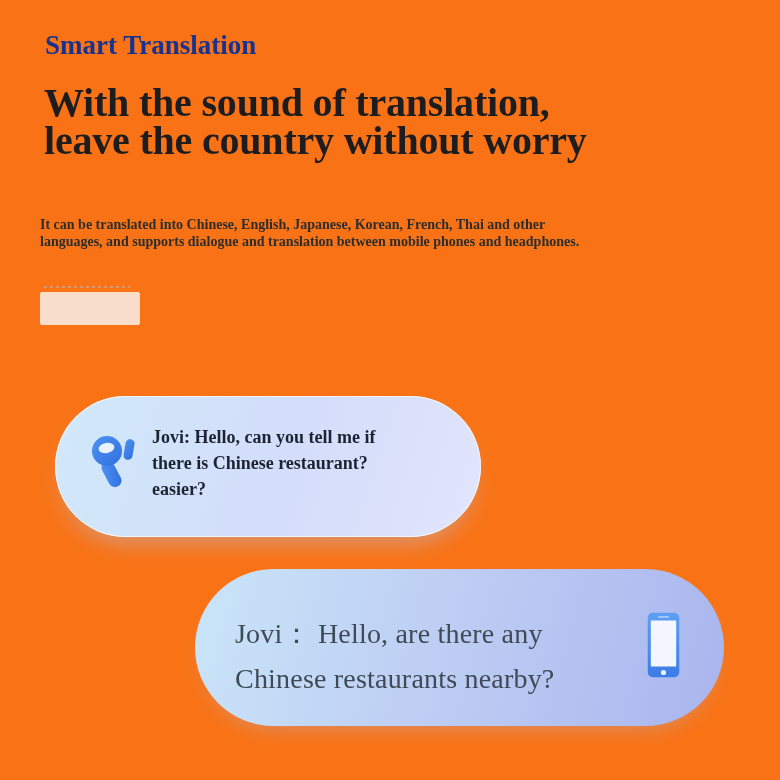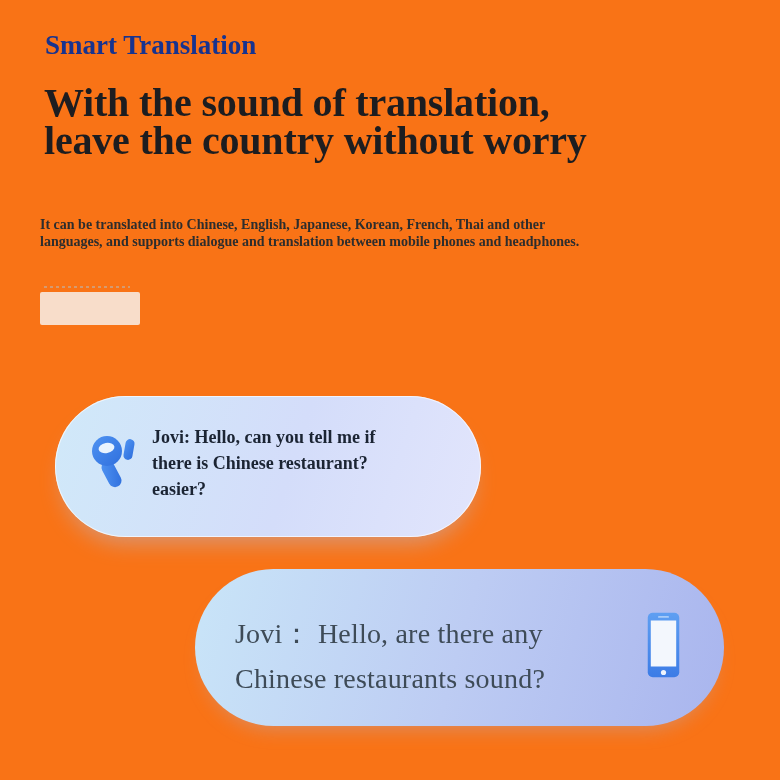--- a/index.html
+++ b/index.html
@@ -85,21 +85,21 @@
     <div class="b1text">
       <div>Jovi: Hello, can you tell me if</div>
       <div>there is Chinese restaurant?</div>
       <div>easier?</div>
     </div>
   </div>
 
   <div class="bubble bubble2">
     <div class="b2text">
       <div>Jovi： Hello, are there any</div>
-      <div>Chinese restaurants sound?</div>
+      <div>Chinese restaurants nearby?</div>
     </div>
     <svg class="phone" viewBox="0 0 33 66" xmlns="http://www.w3.org/2000/svg">
       <defs>
         <linearGradient id="phg" x1="0" y1="0" x2="0" y2="1">
           <stop offset="0" stop-color="#5f9ff2"></stop>
           <stop offset="1" stop-color="#3c7ce6"></stop>
         </linearGradient>
       </defs>
       <rect x="0.75" y="0.75" width="31.5" height="64.5" rx="5" fill="url(#phg)"></rect>
       <rect x="3.8" y="8.5" width="25.4" height="46" fill="#f3f7fd"></rect>

